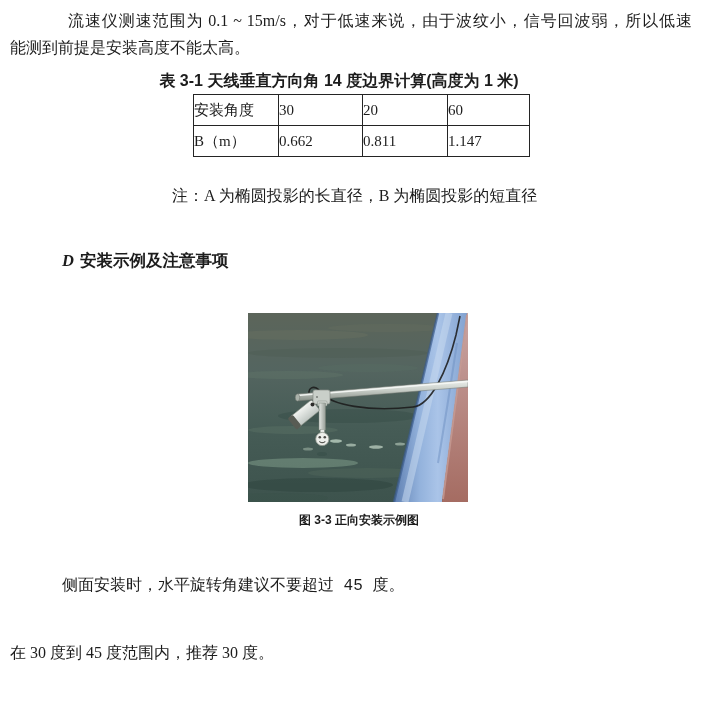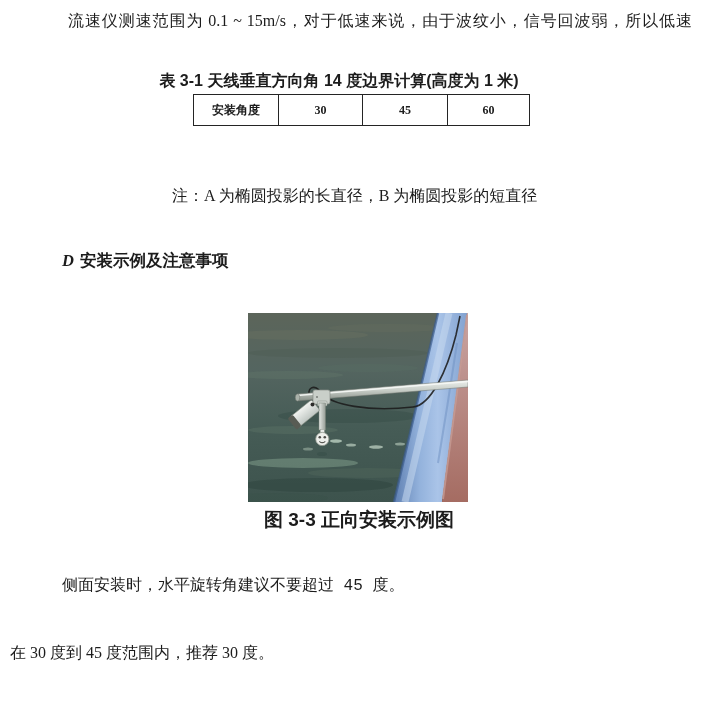--- a/index.html
+++ b/index.html
@@ -35,64 +35,70 @@
   #p1l1{left:10px;top:11px;width:682px;text-indent:58px;}
   #p1l2{left:10px;top:38px;}
   #tbl-title{left:13px;top:71px;width:652px;text-align:center;font-size:16px;}
   #angle-table{
     position:absolute;left:193px;top:94px;
     border-collapse:collapse;table-layout:fixed;
   }
   #angle-table td{
     border:1px solid #242424;
     height:30px;
-    text-align:center;
+    text-align:left;
     vertical-align:middle;
-    font-size:12px;
+    font-size:15px;
     padding:0;
-    font-weight:bold;
   }
   .col-label{width:85px;}
   .col-a{width:84px;}
   .col-b{width:85px;}
   .col-c{width:82px;}
   #tbl-note{left:172px;top:186px;}
   #sec-heading{left:62px;top:250px;font-size:16.5px;}
   #p2{left:62px;top:277px;}
   .figure{
     position:absolute;left:248px;top:313px;width:220px;height:189px;
   }
-  #caption{left:12px;top:510px;width:694px;text-align:center;font-size:19px;}
+  #caption{left:12px;top:510px;width:694px;text-align:center;font-size:12px;}
   #p3{left:62px;top:542px;width:630px;}
   #p4{left:62px;top:576px;font-family:Liberation Mono, monospace;}
   #p5l1{left:62px;top:609px;width:630px;}
   #p5l2{left:10px;top:643px;}
 </style>
 </head>
 <body>
 
 <div class="page">
 
   <div id="p1l1" class="line jline">流速仪测速范围为 0.1 ~ 15m/s，对于低速来说，由于波纹小，信号回波弱，所以低速</div>
+  <div id="p1l2" class="line">能测到前提是安装高度不能太高。</div>
 
   <div id="tbl-title" class="line bold-sans">表 3-1 天线垂直方向角 14 度边界计算(高度为 1 米)</div>
 
   <table id="angle-table">
     <colgroup>
       <col class="col-label">
         <col class="col-a">
         <col class="col-b">
         <col class="col-c">
     </colgroup>
     <tbody>
       <tr>
         <td>安装角度</td>
         <td>30</td>
-        <td>45</td>
+        <td>20</td>
         <td>60</td>
+      </tr>
+      <tr>
+        <td>B（m）</td>
+        <td>0.662</td>
+        <td>0.811</td>
+        <td>1.147</td>
       </tr>
     </tbody>
   </table>
 
   <div id="tbl-note" class="line">注：A 为椭圆投影的长直径，B 为椭圆投影的短直径</div>
 
   <div id="sec-heading" class="line bold-sans">
     <span class="d-letter">D</span><span>安装示例及注意事项</span>
   </div>
 

